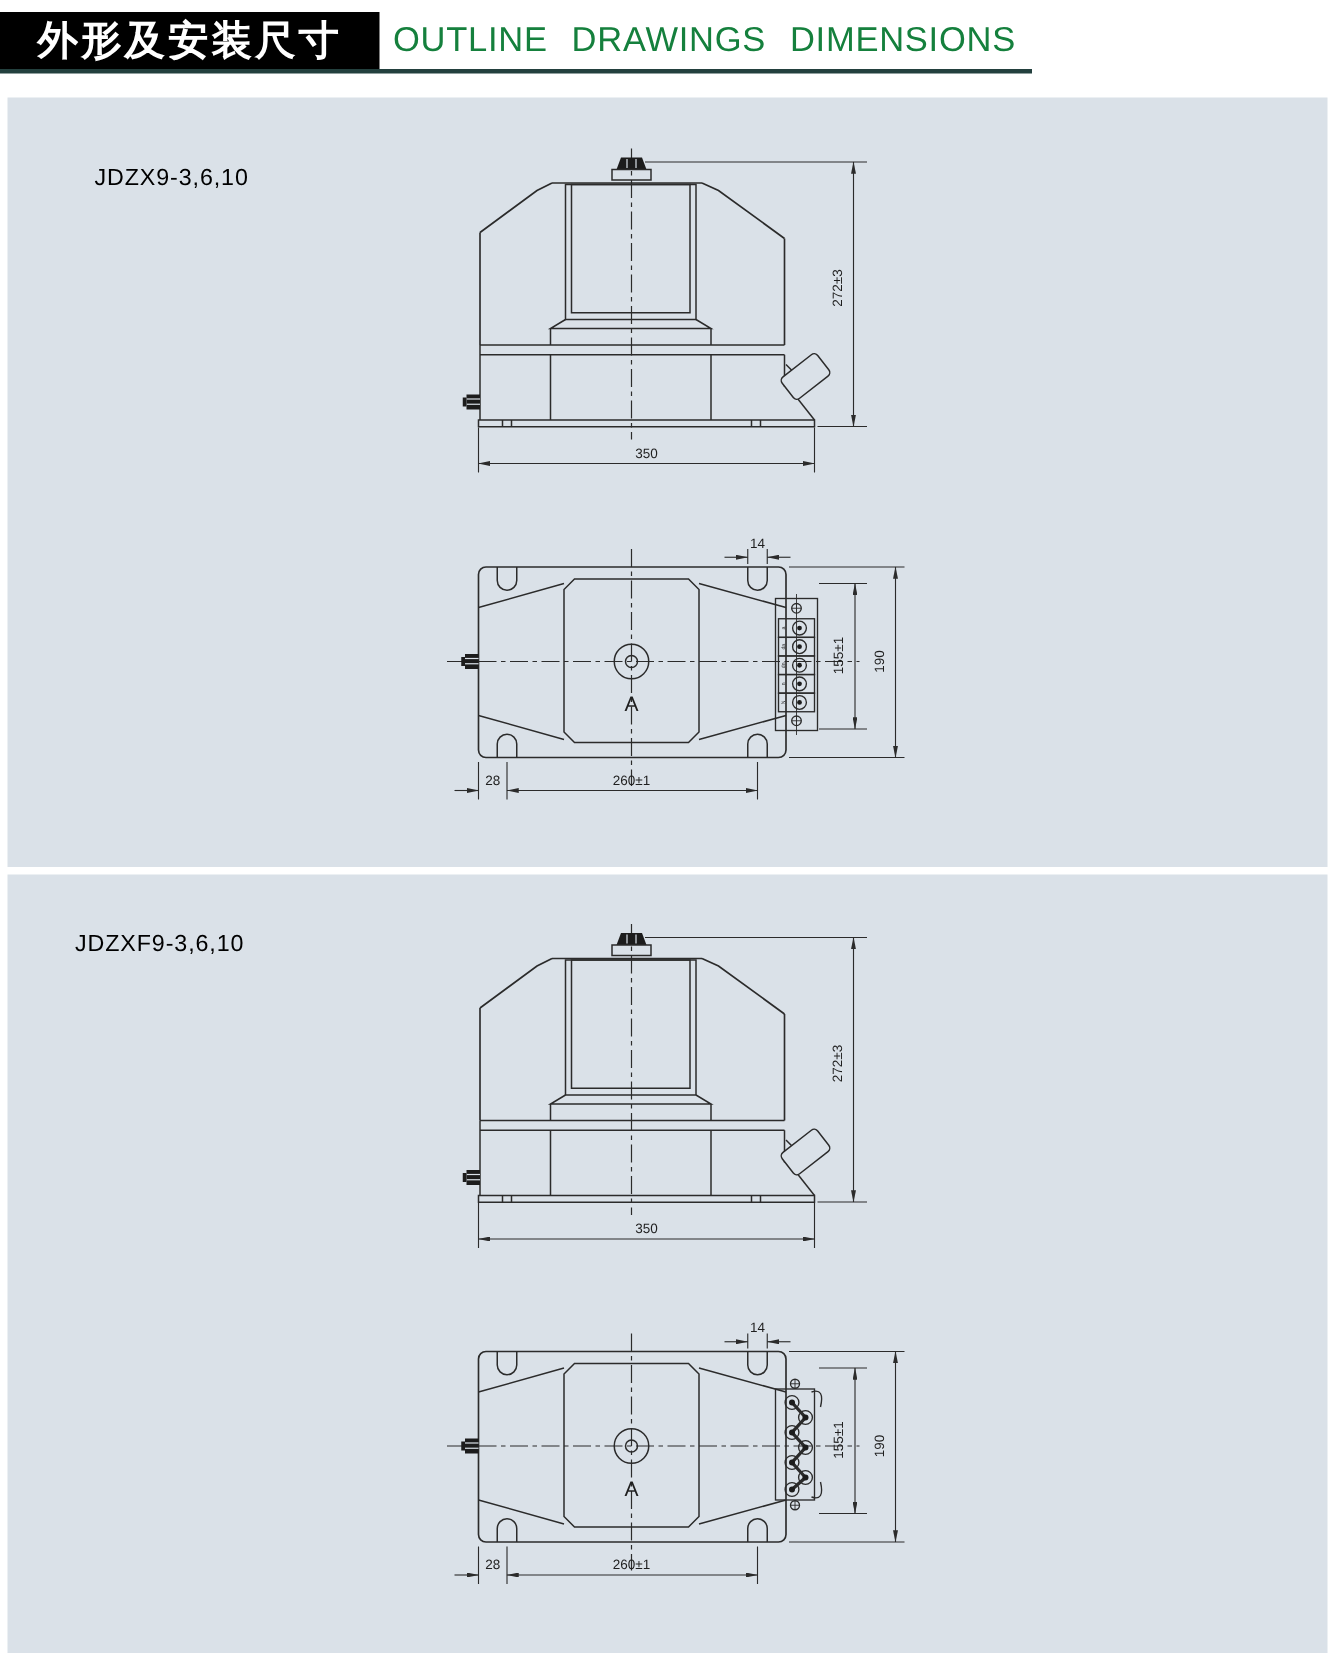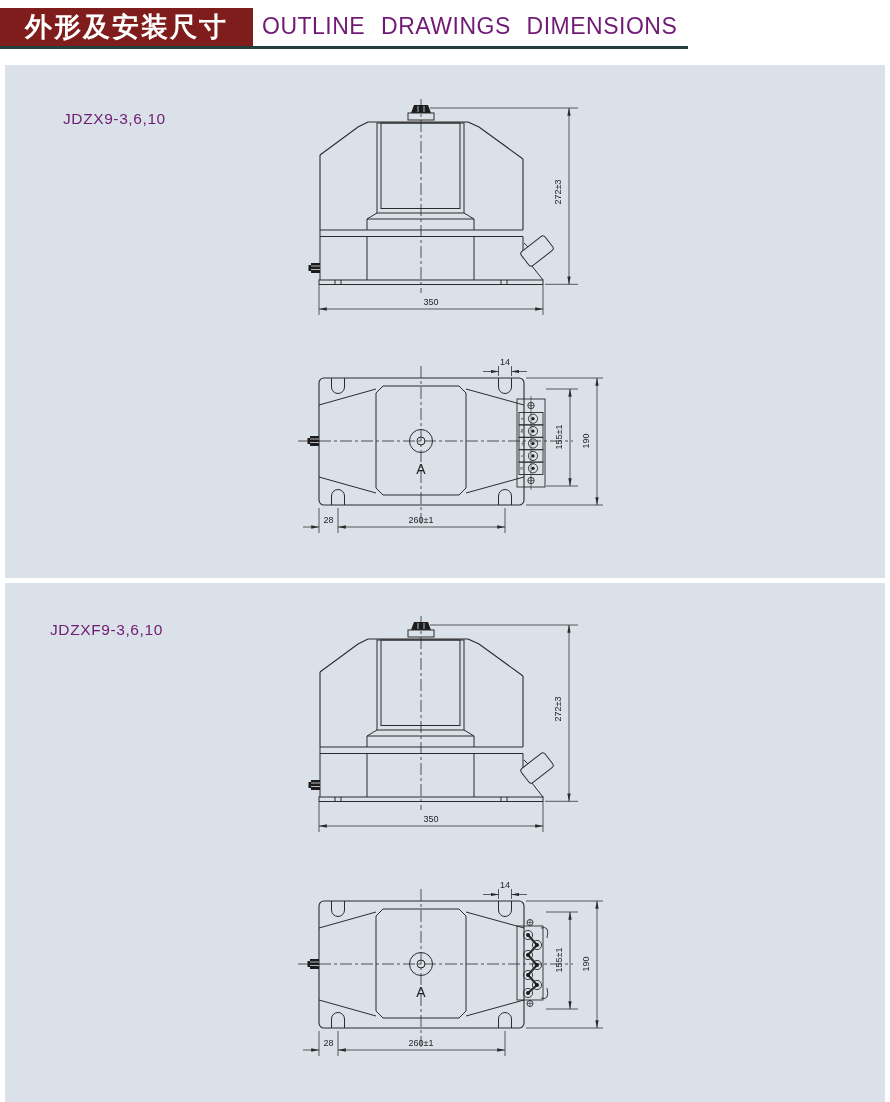--- a/index.html
+++ b/index.html
@@ -1,25 +1,25 @@
 <!DOCTYPE html>
 <html><head>
 <meta charset="utf-8">
 <style>
   html,body{margin:0;padding:0;background:#ffffff;}
   #page{position:relative;width:890px;height:1102px;background:#ffffff;overflow:hidden;
         font-family:"Liberation Sans",sans-serif;}
-  .hdr-box{position:absolute;left:0;top:8px;width:253px;height:38px;background:#7f1d1d;
+  .hdr-box{position:absolute;left:0;top:8px;width:253px;height:38px;background:#000000;
            display:flex;align-items:center;justify-content:center;}
   .hdr-zh{color:#ffffff;font-weight:bold;font-size:27px;letter-spacing:2px;white-space:nowrap;}
-  .hdr-en{position:absolute;left:262px;top:13px;font-size:23px;color:#701a75;
+  .hdr-en{position:absolute;left:262px;top:13px;font-size:23px;color:#15803d;
           letter-spacing:.5px;word-spacing:9px;white-space:nowrap;}
   .hdr-rule{position:absolute;left:0;top:46px;width:688px;height:3px;background:#23403e;}
   .panel{position:absolute;left:5px;width:880px;background:#dae1e8;}
-  .model-label{position:absolute;font-size:15.5px;color:#701a75;letter-spacing:.6px;white-space:nowrap;}
+  .model-label{position:absolute;font-size:15.5px;color:#000000;letter-spacing:.6px;white-space:nowrap;}
   svg{position:absolute;overflow:visible;}
   svg text{fill:#1f1f1f;font-family:"Liberation Sans",sans-serif;}
   .dim{font-size:9px;}
   .big{font-size:14px;}
   .tiny{font-size:3.5px;}
 </style>
 </head>
 <body>
 
 <svg width="0" height="0" style="position:absolute">

